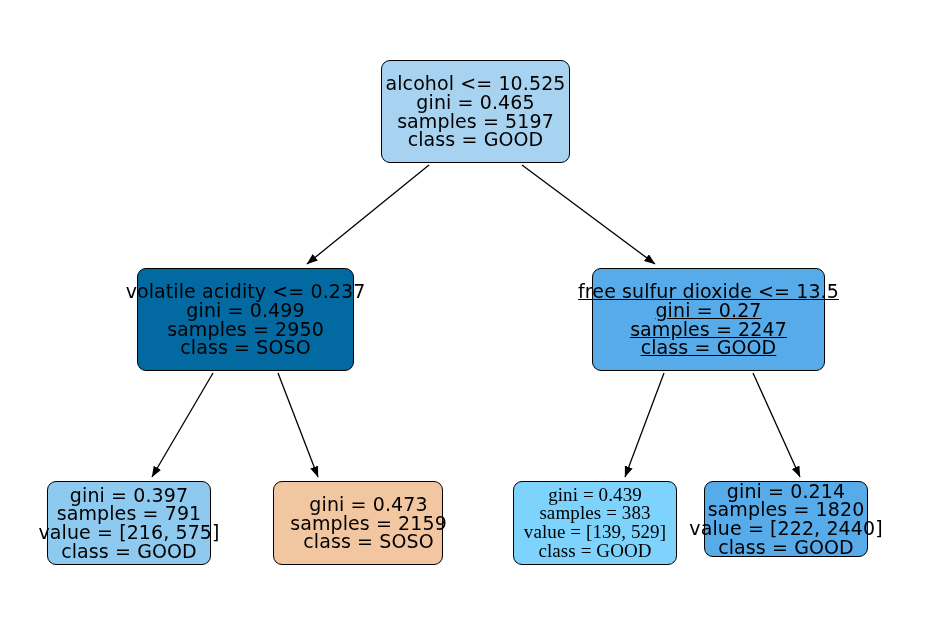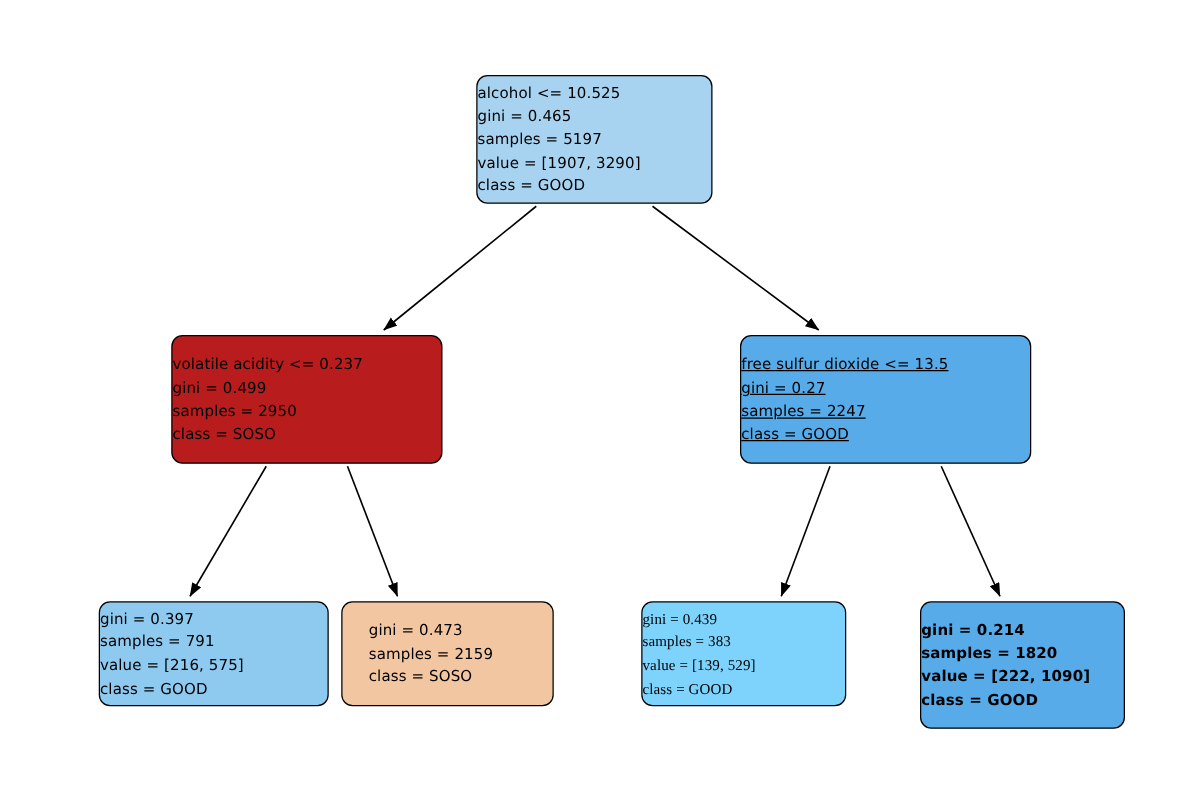--- a/index.html
+++ b/index.html
@@ -23,25 +23,25 @@
     height: 636px;
     pointer-events: none;
   }
   .node {
     position: absolute;
     box-sizing: border-box;
     border: 1.4px solid #000000;
     border-radius: 9px;
     display: flex;
     flex-direction: column;
-    align-items: flex-start;
+    align-items: center;
     justify-content: center;
     text-align: center;
     color: #000000;
-    font-size: 12px;
+    font-size: 19px;
     line-height: 18.6px;
     letter-spacing: 0.1px;
     white-space: nowrap;
   }
   .node .line {
     display: block;
   }
 </style>
 </head>
 <body>
@@ -60,52 +60,51 @@
         <line x1="278" y1="373" x2="318" y2="477" stroke="#000000" stroke-width="1.3" marker-end="url(#arrowhead)"></line>
         <line x1="664" y1="373" x2="625" y2="477" stroke="#000000" stroke-width="1.3" marker-end="url(#arrowhead)"></line>
         <line x1="753" y1="373" x2="800" y2="477" stroke="#000000" stroke-width="1.3" marker-end="url(#arrowhead)"></line>
       </g>
   </svg>
   <div id="node-layer">
       <div class="node" style="left: 381px; top: 60px; width: 189px; height: 103px; background: rgb(167, 211, 240); border-color: rgb(0, 0, 0);">
         <span class="line">alcohol &lt;= 10.525</span>
         <span class="line">gini = 0.465</span>
         <span class="line">samples = 5197</span>
-        <span class="line">value = [1907, 3290]</span>
         <span class="line">class = GOOD</span>
       </div>
-      <div class="node" style="left: 137px; top: 268px; width: 217px; height: 103px; background: #b91c1c; border-color: rgb(0, 0, 0);">
+      <div class="node" style="left: 137px; top: 268px; width: 217px; height: 103px; background: #0369a1; border-color: rgb(0, 0, 0);">
         <span class="line">volatile acidity &lt;= 0.237</span>
         <span class="line">gini = 0.499</span>
         <span class="line">samples = 2950</span>
         <span class="line">class = SOSO</span>
       </div>
       <div class="node" style="left: 592px; top: 268px; width: 233px; height: 103px; background: rgb(87, 171, 232); border-color: rgb(0, 0, 0); text-decoration: underline;">
         <span class="line">free sulfur dioxide &lt;= 13.5</span>
         <span class="line">gini = 0.27</span>
         <span class="line">samples = 2247</span>
         <span class="line">class = GOOD</span>
       </div>
-      <div class="node" style="left: 47px; top: 481px; width: 184px; height: 84px; background: rgb(142, 201, 239); border-color: rgb(0, 0, 0); margin-left: 32px;">
+      <div class="node" style="left: 47px; top: 481px; width: 164px; height: 84px; background: rgb(142, 201, 239); border-color: rgb(0, 0, 0);">
         <span class="line">gini = 0.397</span>
         <span class="line">samples = 791</span>
         <span class="line">value = [216, 575]</span>
         <span class="line">class = GOOD</span>
       </div>
       <div class="node" style="left: 273px; top: 481px; width: 170px; height: 84px; background: rgb(242, 198, 160); border-color: rgb(0, 0, 0); padding-left: 21px;">
         <span class="line">gini = 0.473</span>
         <span class="line">samples = 2159</span>
         <span class="line">class = SOSO</span>
       </div>
       <div class="node" style="left: 513px; top: 481px; width: 164px; height: 84px; background: #7dd3fc; border-color: rgb(0, 0, 0); font-family: Liberation Serif, serif;">
         <span class="line">gini = 0.439</span>
         <span class="line">samples = 383</span>
         <span class="line">value = [139, 529]</span>
         <span class="line">class = GOOD</span>
       </div>
-      <div class="node" style="left: 736px; top: 481px; width: 164px; height: 102px; background: rgb(87, 171, 232); border-color: rgb(0, 0, 0); font-weight: bold;">
+      <div class="node" style="left: 704px; top: 481px; width: 164px; height: 76px; background: rgb(87, 171, 232); border-color: rgb(0, 0, 0);">
         <span class="line">gini = 0.214</span>
         <span class="line">samples = 1820</span>
-        <span class="line">value = [222, 1090]</span>
+        <span class="line">value = [222, 2440]</span>
         <span class="line">class = GOOD</span>
       </div>
     </div>
 </div>
 
 </body></html>

